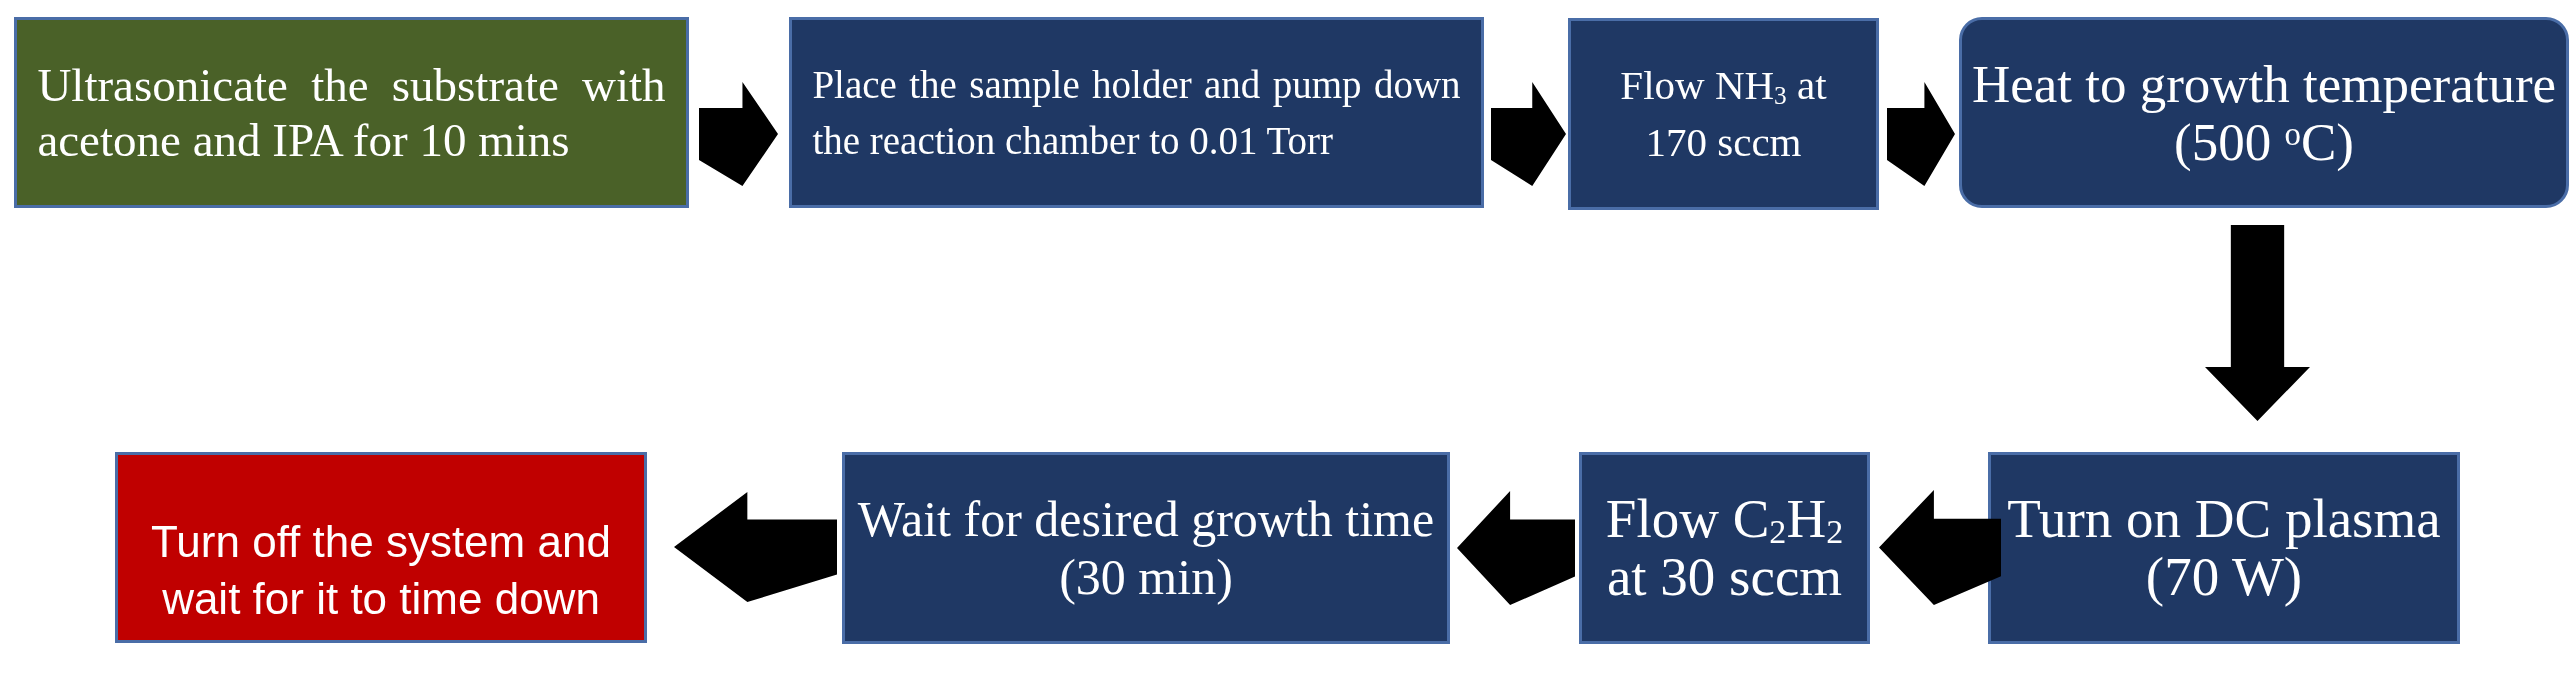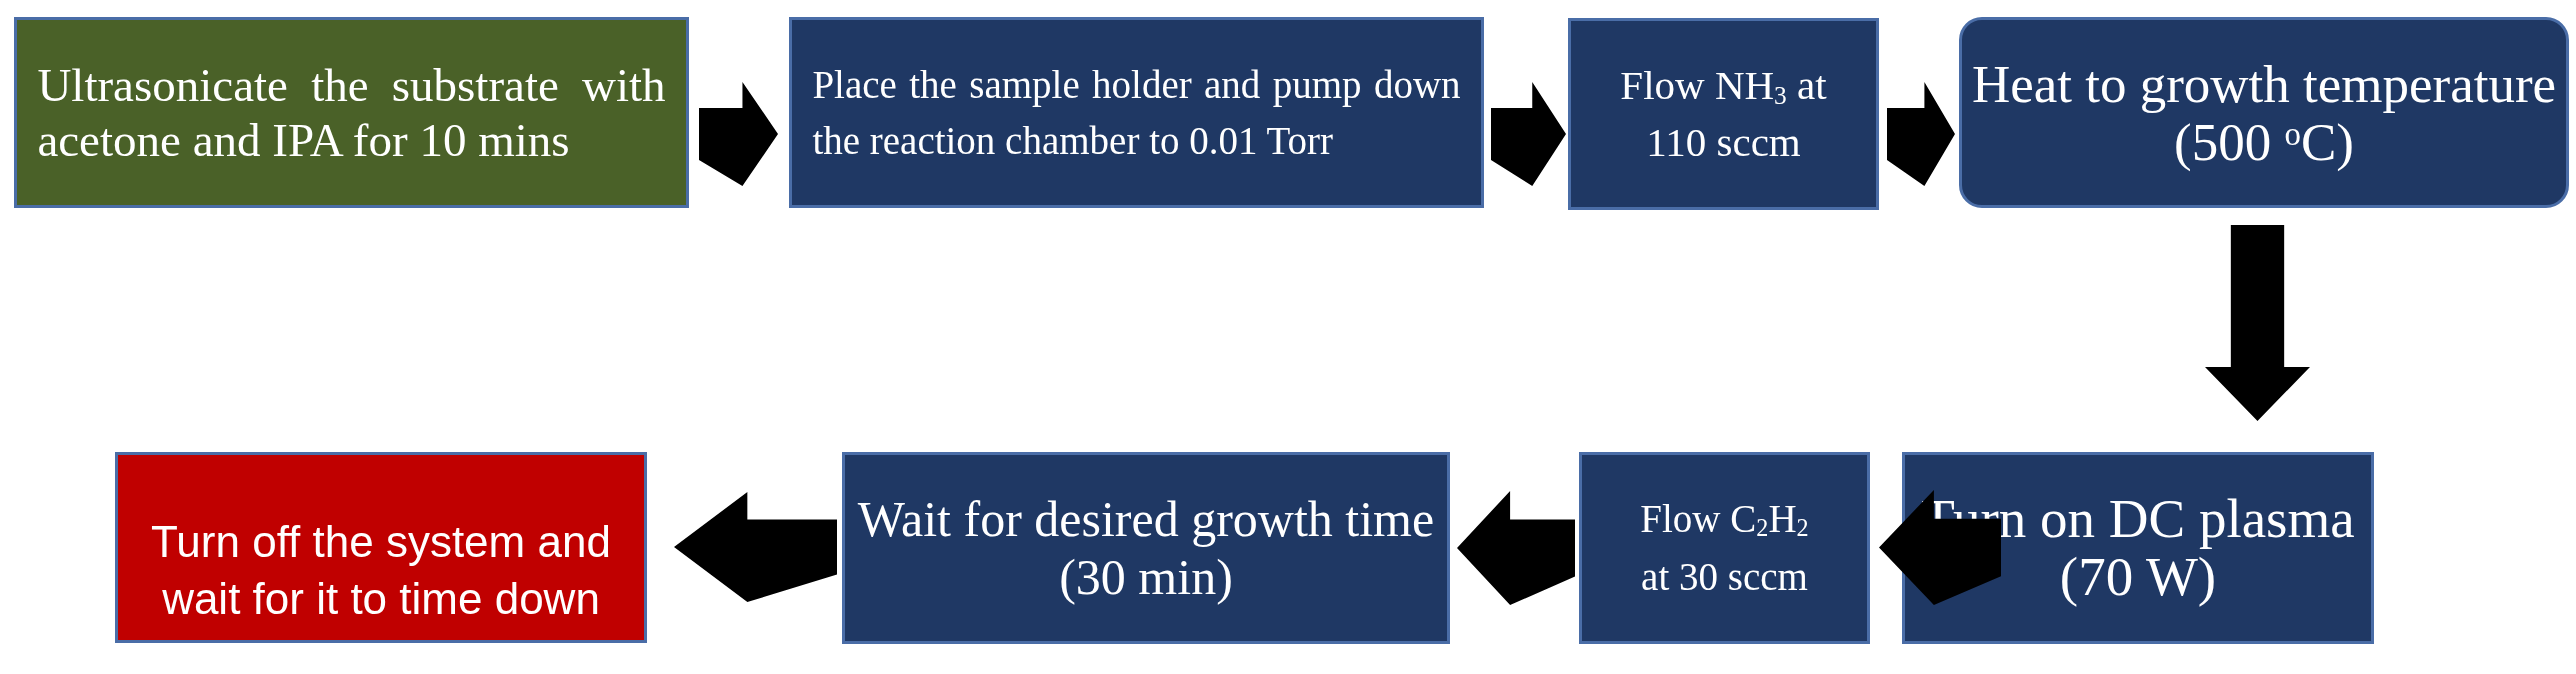--- a/index.html
+++ b/index.html
@@ -40,33 +40,33 @@
 
   <div class="box green justify" style="left:14px;top:17.3px;width:675px;height:191px;">
     <div class="label" style="font-size:47px;line-height:55px;">Ultrasonicate the substrate with acetone and IPA for 10 mins</div>
   </div>
 
   <div class="box blue justify" style="left:789px;top:17.3px;width:695px;height:191px;">
     <div class="label" style="font-size:39px;line-height:56px;">Place the sample holder and pump down the reaction chamber to 0.01 Torr</div>
   </div>
 
   <div class="box blue center" style="left:1568px;top:18px;width:311px;height:192px;">
-    <div class="label" style="font-size:41px;line-height:57px;"><span>Flow NH</span><sub>3</sub><span> at</span><br><span>110 sccm</span></div>
+    <div class="label" style="font-size:41px;line-height:57px;"><span>Flow NH</span><sub>3</sub><span> at</span><br><span>170 sccm</span></div>
   </div>
 
   <div class="box blue center" style="left:1959px;top:17.3px;width:610px;height:191px;border-radius:23px;">
     <div class="label" style="font-size:53px;line-height:58px;"><span>Heat to growth temperature</span><br><span>(500 </span><sup>o</sup><span>C)</span></div>
   </div>
 
-  <div class="box blue center" style="left:1902px;top:452px;width:472px;height:192px;">
+  <div class="box blue center" style="left:1988px;top:452px;width:472px;height:192px;">
     <div class="label" style="font-size:55px;line-height:58px;"><span>Turn on DC plasma</span><br><span>(70 W)</span></div>
   </div>
 
   <div class="box blue center" style="left:1579px;top:452px;width:291px;height:192px;">
-    <div class="label" style="font-size:39px;line-height:58px;"><span>Flow C</span><sub>2</sub><span>H</span><sub>2</sub><br><span>at 30 sccm</span></div>
+    <div class="label" style="font-size:55px;line-height:58px;"><span>Flow C</span><sub>2</sub><span>H</span><sub>2</sub><br><span>at 30 sccm</span></div>
   </div>
 
   <div class="box blue center" style="left:842px;top:452px;width:608px;height:192px;">
     <div class="label" style="font-size:50px;line-height:58px;"><span>Wait for desired growth time</span><br><span>(30 min)</span></div>
   </div>
 
   <div class="box red center sans" style="left:115px;top:452px;width:532px;height:191px;">
     <div class="label" style="font-size:44px;line-height:57px;"><span>Turn off the system and</span><br><span>wait for it to time down</span></div>
   </div>
 

